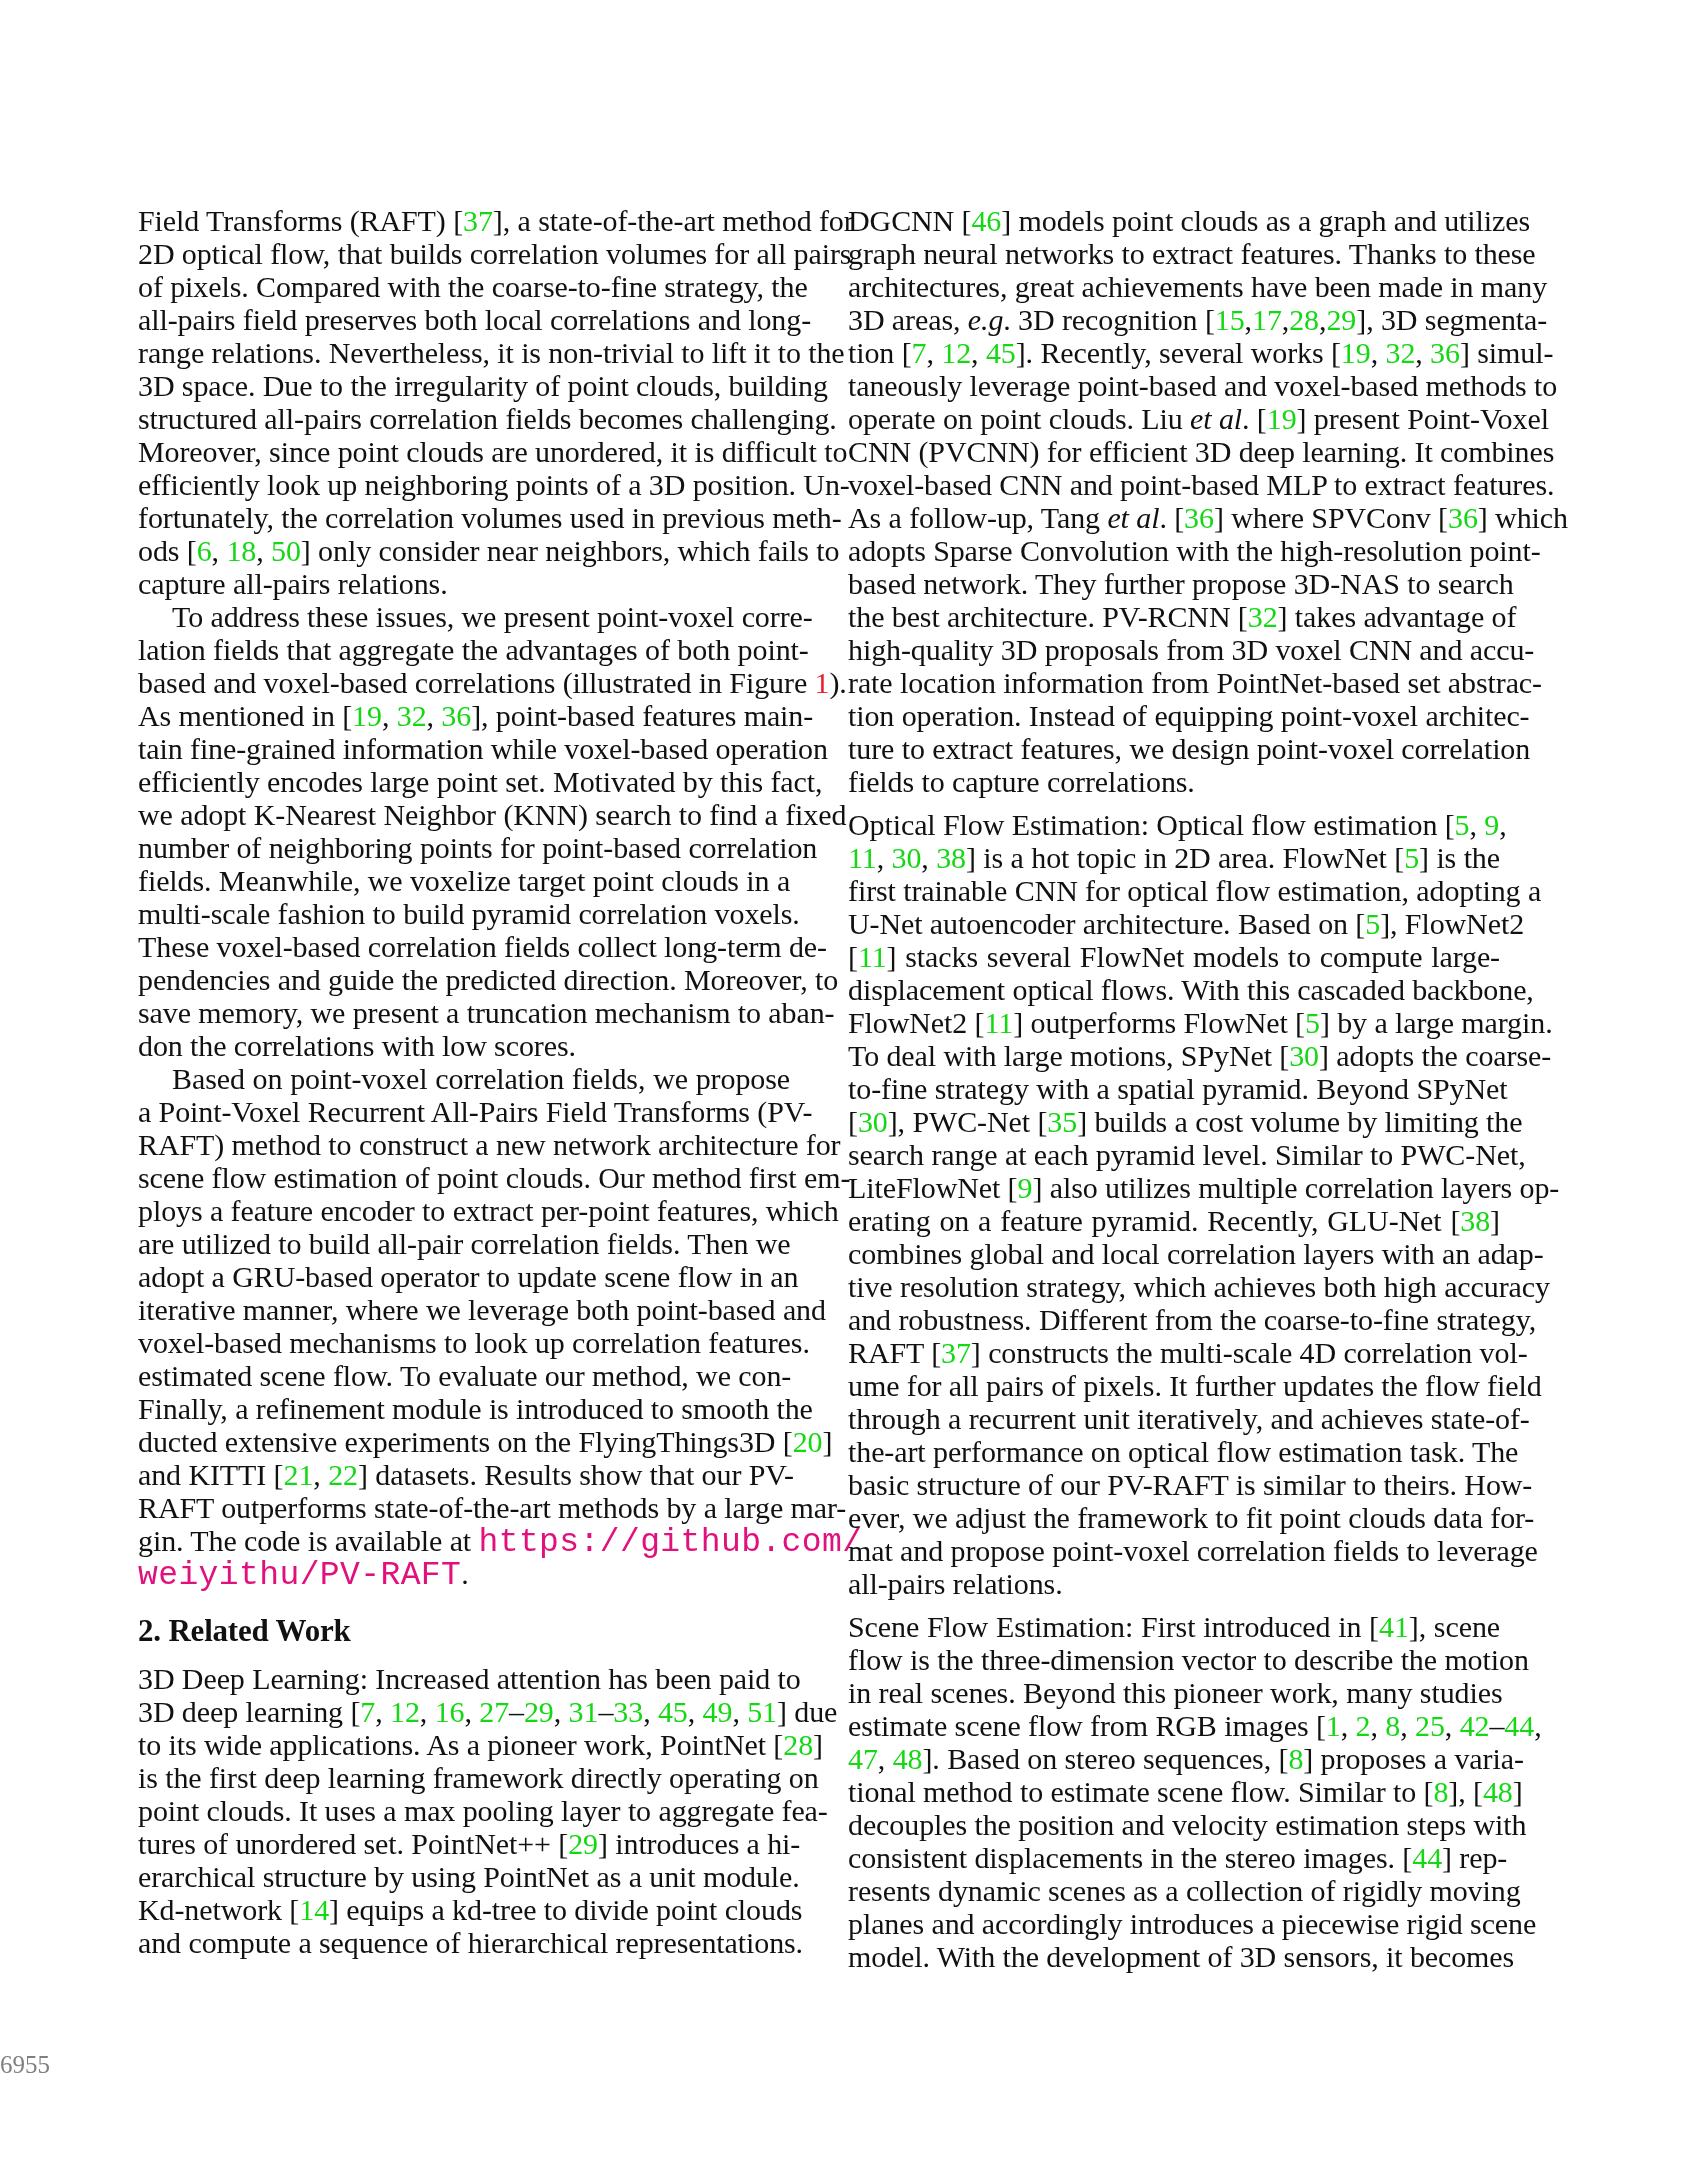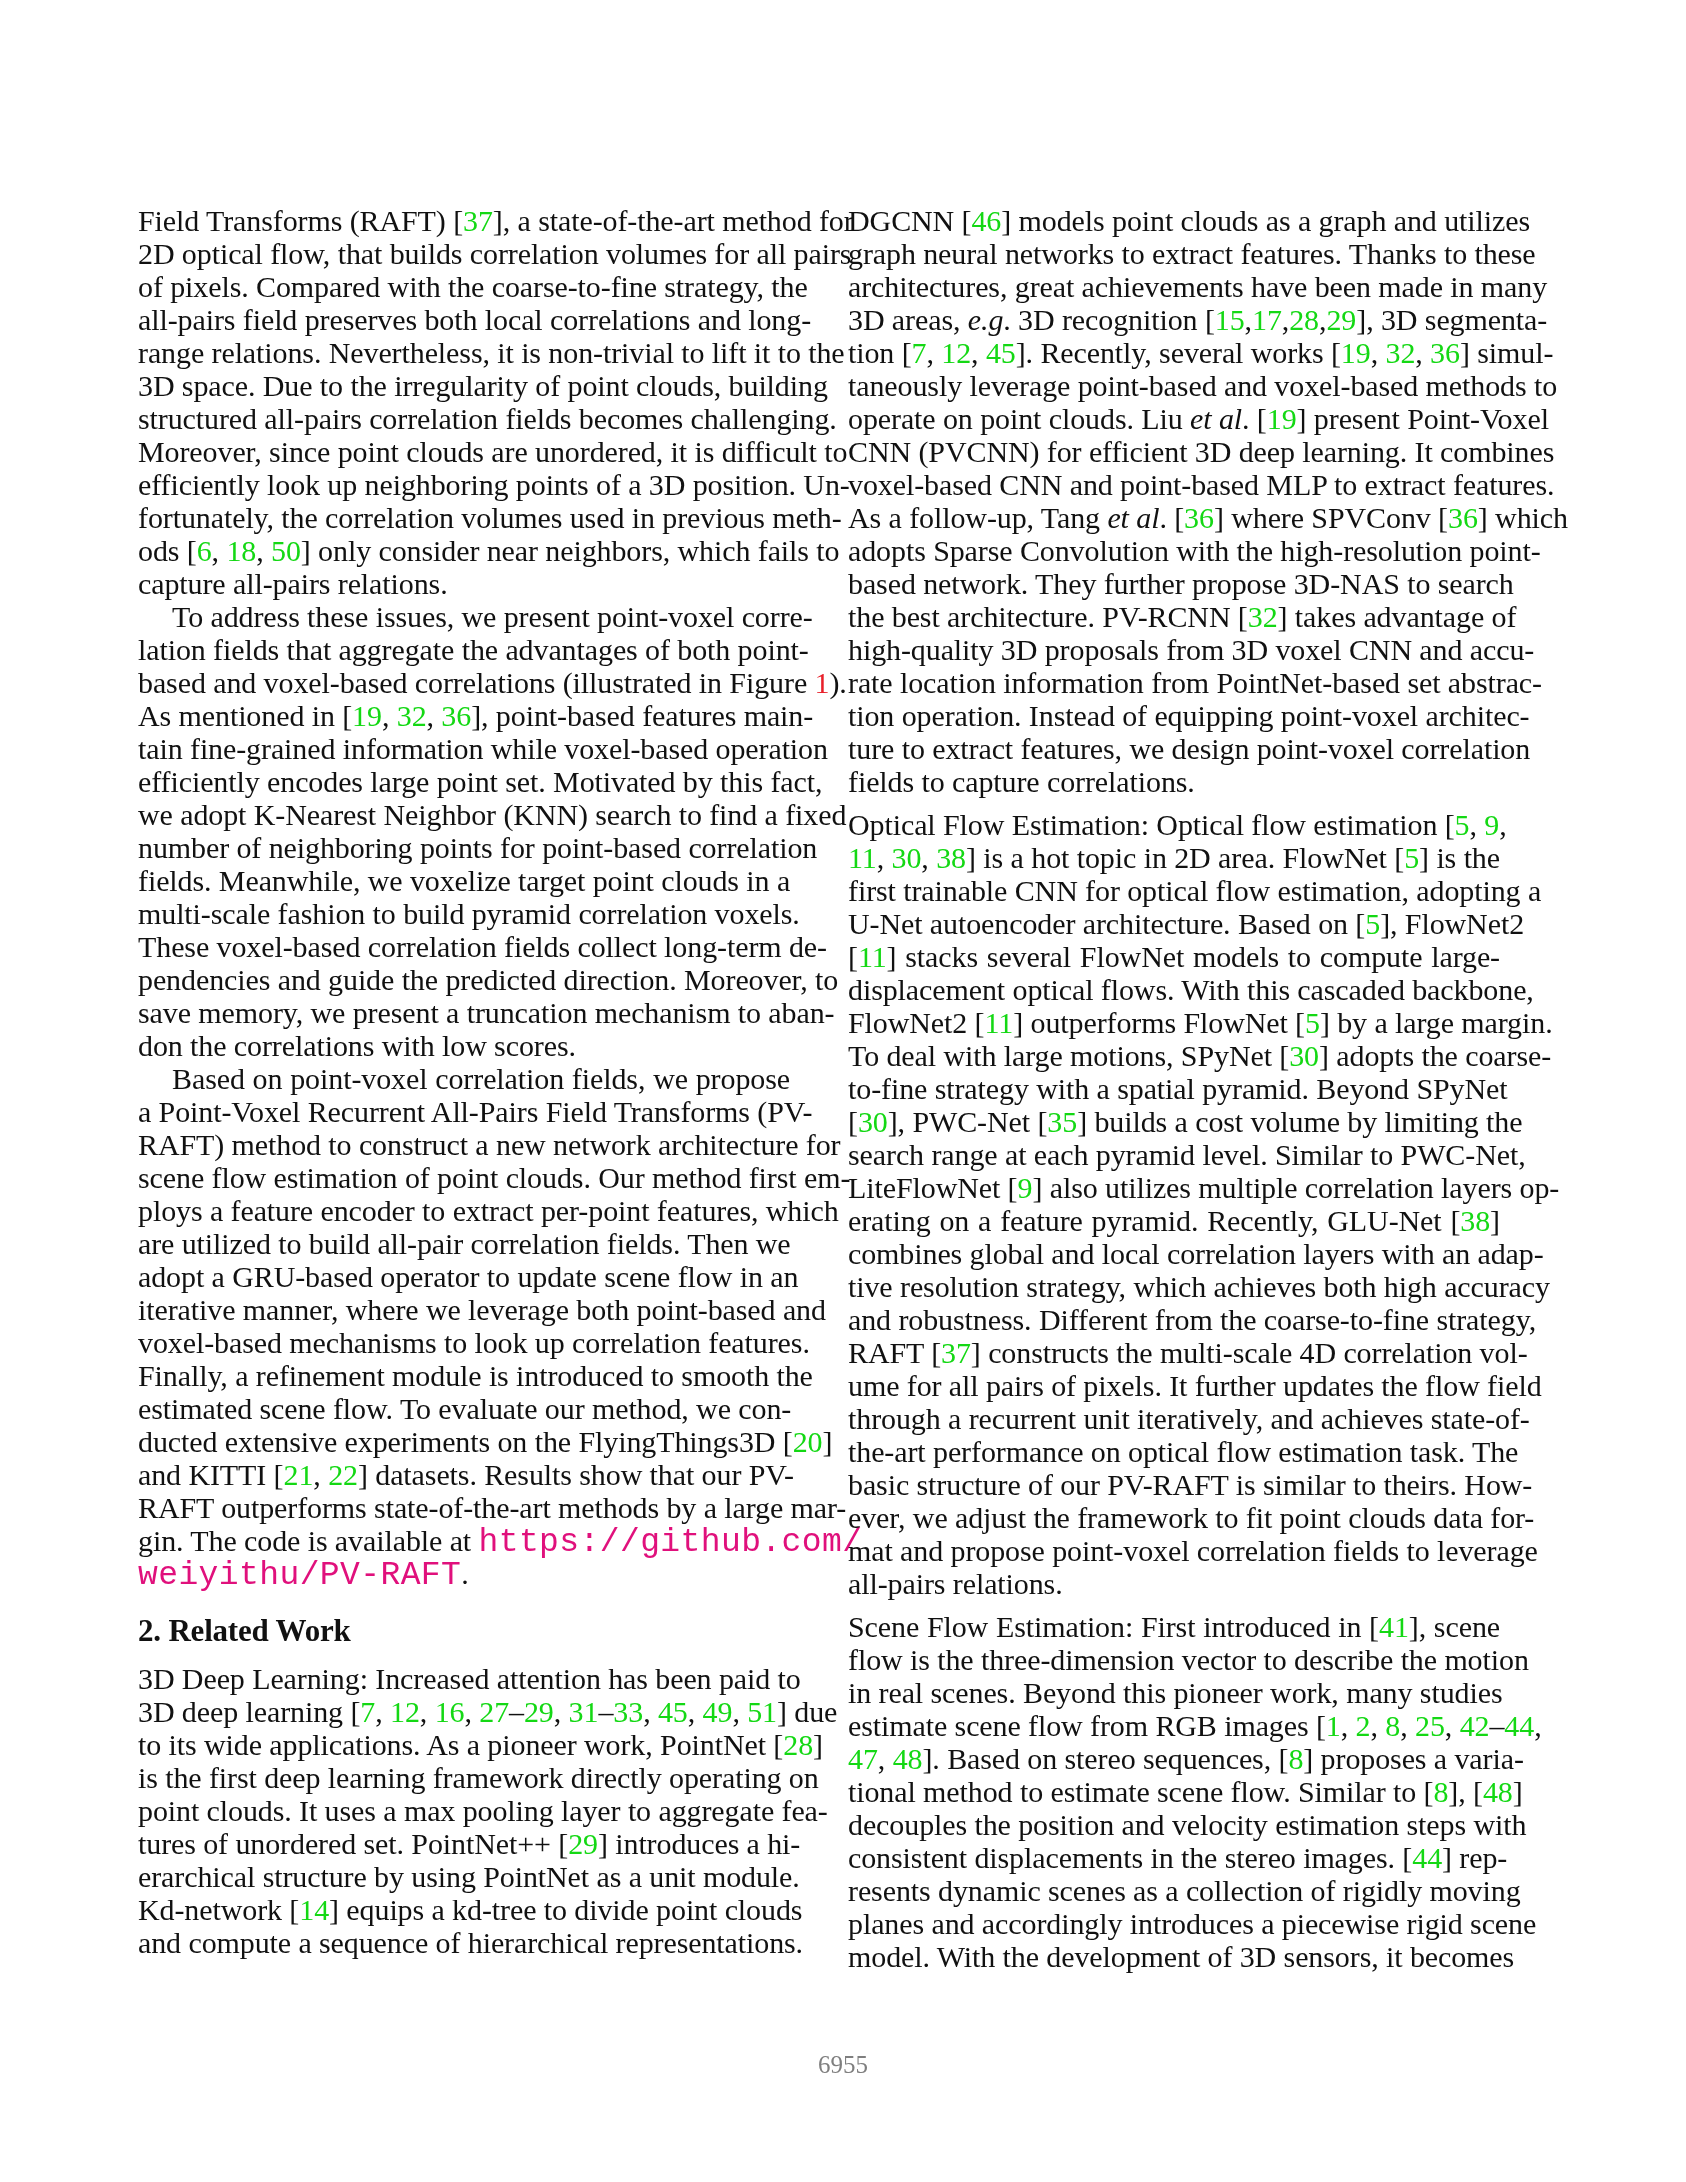--- a/index.html
+++ b/index.html
@@ -16,21 +16,21 @@
           letter-spacing: -0.1px; }
   .line.last { text-align-last: left; }
   .line.indent { padding-left: 34px; }
   .cite { color: #14d814; }
   .figref { color: #e8202a; }
   .url { color: #e0107c; font-family: "Liberation Mono", "DejaVu Sans Mono", monospace; font-size: 33px; letter-spacing: 0.4px; }
   .bold { font-weight: normal; }
   .ital { font-style: italic; }
   .section-heading { display: block; font-weight: bold; font-size: 31px; line-height: 37px;
                      margin-top: 22px; margin-bottom: 13px; letter-spacing: -0.2px; }
-  .page-number { position: absolute; left: 0; width: 1686px; top: 2051px; text-align: center;
+  .page-number { position: absolute; left: 0; width: 1686px; top: 2051px; 
                  font-size: 25px; color: #7f7f7f; }
 </style>
 </head>
 <body>
 
 <div class="page">
   <div class="column col-left">
     <div>
         <div class="para">
           <span class="line"><span>Field Transforms (RAFT) [</span><span class="cite">37</span><span>], a state-of-the-art method for</span></span>
@@ -65,22 +65,22 @@
         <div class="para">
           <span class="line indent"><span>Based on point-voxel correlation fields, we propose</span></span>
           <span class="line"><span>a Point-Voxel Recurrent All-Pairs Field Transforms (PV-</span></span>
           <span class="line"><span>RAFT) method to construct a new network architecture for</span></span>
           <span class="line"><span>scene flow estimation of point clouds. Our method first em-</span></span>
           <span class="line"><span>ploys a feature encoder to extract per-point features, which</span></span>
           <span class="line"><span>are utilized to build all-pair correlation fields.  Then we</span></span>
           <span class="line"><span>adopt a GRU-based operator to update scene flow in an</span></span>
           <span class="line"><span>iterative manner, where we leverage both point-based and</span></span>
           <span class="line"><span>voxel-based mechanisms to look up correlation features.</span></span>
+          <span class="line"><span>estimated scene flow.  To evaluate our method, we con-</span></span>
           <span class="line"><span>Finally, a refinement module is introduced to smooth the</span></span>
-          <span class="line"><span>estimated scene flow.  To evaluate our method, we con-</span></span>
           <span class="line"><span>ducted extensive experiments on the FlyingThings3D [</span><span class="cite">20</span><span>]</span></span>
           <span class="line"><span>and KITTI [</span><span class="cite">21</span><span>, </span><span class="cite">22</span><span>] datasets.  Results show that our PV-</span></span>
           <span class="line"><span>RAFT outperforms state-of-the-art methods by a large mar-</span></span>
           <span class="line"><span>gin.  The code is available at </span><span class="url">https://github.com/</span></span>
           <span class="line last"><span class="url">weiyithu/PV-RAFT</span><span>.</span></span>
         </div>
       </div>
     <h2 class="section-heading">2. Related Work</h2>
     <div>
         <div class="para">

